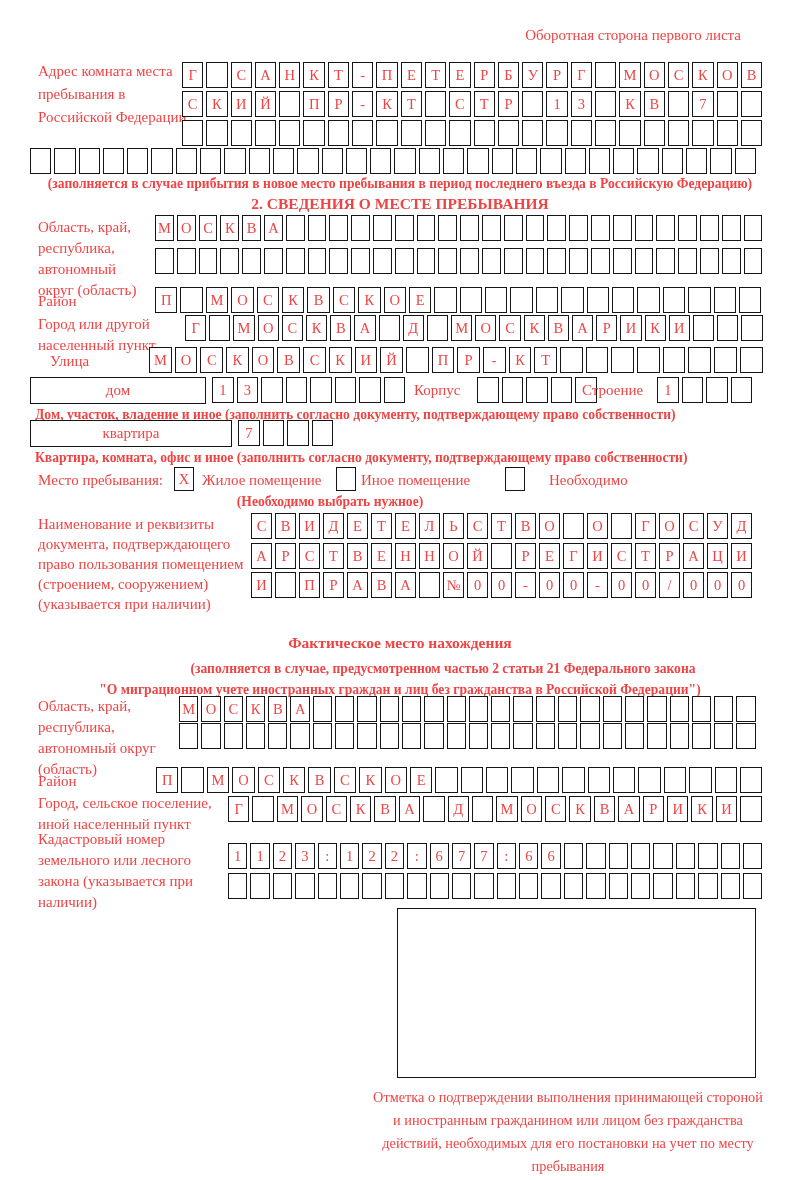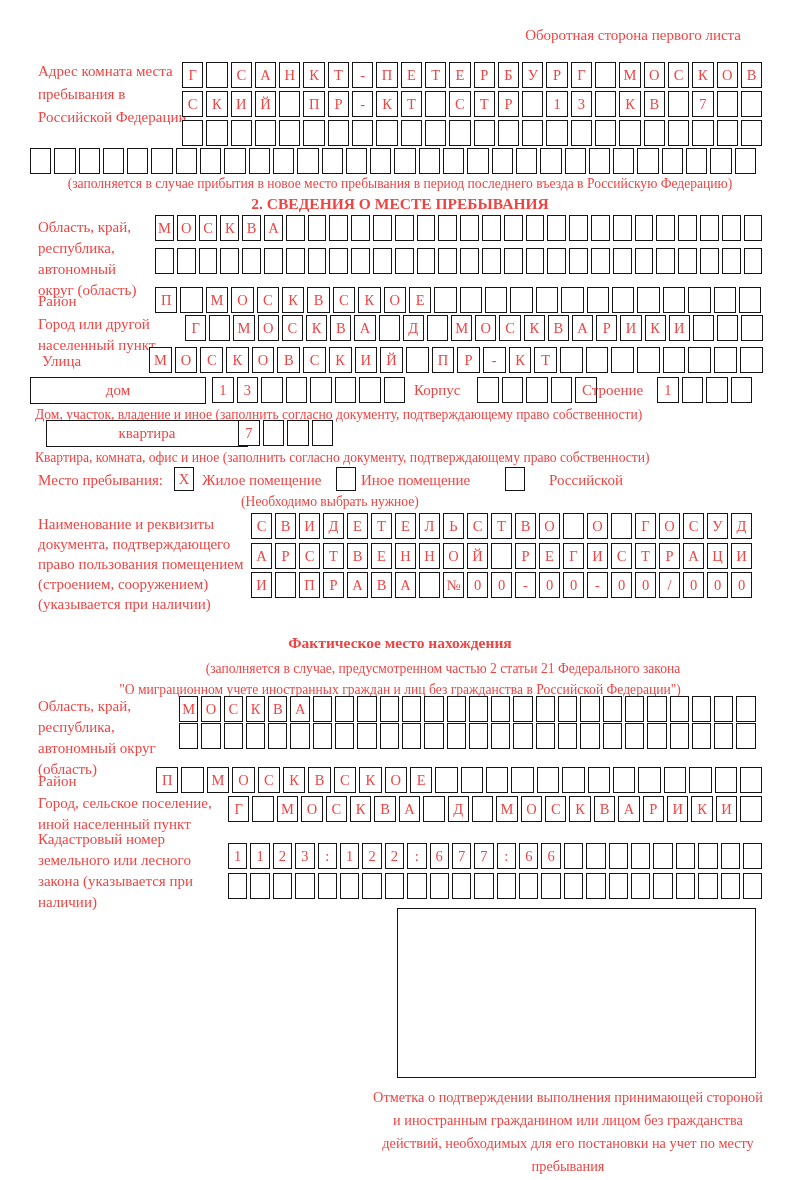--- a/index.html
+++ b/index.html
@@ -3,21 +3,21 @@
 <meta charset="utf-8">
 <style>
   html,body { margin:0; padding:0; background:#ffffff; }
   .page {
     position:relative; width:800px; height:1180px; background:#fff;
     font-family:"Liberation Serif", serif; color:#ef4444; overflow:hidden;
   }
   .abs { position:absolute; }
   .lbl { font-size:15px; line-height:23px; }
   .lbl-tight { font-size:15px; line-height:21px; }
-  .cap { font-size:13.6px; line-height:17px; }
+  .cap { font-size:13.6px; line-height:17px;font-weight:bold; }
   .hdr { font-weight:bold; font-size:15.5px; }
   .center { left:0; width:800px; text-align:center; }
   .cellrow { position:absolute; display:flex; gap:3px; }
   .cell {
     flex:0 0 auto; width:var(--cw,21.3px); height:26px;
     border:1.8px solid #151515; box-sizing:border-box;
     display:flex; align-items:center; justify-content:center;
     font-size:14.5px; background:#fff;
   }
   .widebox {
@@ -263,21 +263,21 @@
       <span class="cell">А</span>
       <span class="cell">Р</span>
       <span class="cell">И</span>
       <span class="cell">К</span>
       <span class="cell">И</span>
       <span class="cell"></span>
       <span class="cell"></span>
       <span class="cell"></span>
     </div>
 
-  <div class="abs lbl-tight" style="left:42px; top:351px;">Улица</div>
+  <div class="abs lbl-tight" style="left:50px; top:351px;">Улица</div>
   <div class="cellrow" style="left:149px; top:347px; --cw:22.7px;">
       <span class="cell">М</span>
       <span class="cell">О</span>
       <span class="cell">С</span>
       <span class="cell">К</span>
       <span class="cell">О</span>
       <span class="cell">В</span>
       <span class="cell">С</span>
       <span class="cell">К</span>
       <span class="cell">И</span>
@@ -319,36 +319,36 @@
     </div>
   <div class="abs lbl-tight" style="left:582px; top:380px;">Строение</div>
   <div class="cellrow" style="left:657px; top:377px; --cw:21.5px;">
       <span class="cell">1</span>
       <span class="cell"></span>
       <span class="cell"></span>
       <span class="cell"></span>
     </div>
   <div class="abs cap" style="left:35px; top:406px; width:760px;">Дом, участок, владение и иное (заполнить согласно документу, подтверждающему право собственности)</div>
 
-  <div class="widebox" style="left:30px; top:420px; width:202px;margin-left:16px;">квартира</div>
+  <div class="widebox" style="left:30px; top:420px; width:202px;">квартира</div>
   <div class="cellrow" style="left:238px; top:420px; --cw:21.5px;">
       <span class="cell">7</span>
       <span class="cell"></span>
       <span class="cell"></span>
       <span class="cell"></span>
     </div>
   <div class="abs cap" style="left:35px; top:449px; width:760px;">Квартира, комната, офис и иное (заполнить согласно документу, подтверждающему право собственности)</div>
 
   <div class="abs lbl-tight" style="left:38px; top:470px;">Место пребывания:</div>
   <div class="checkbox" style="left:174px; top:467px;">X</div>
   <div class="abs lbl-tight" style="left:202px; top:470px;">Жилое помещение</div>
   <div class="checkbox" style="left:336px; top:467px;"></div>
   <div class="abs lbl-tight" style="left:361px; top:470px;">Иное помещение</div>
   <div class="checkbox" style="left:505px; top:467px;"></div>
-  <div class="abs lbl-tight" style="left:549px; top:470px;">Российской</div>
+  <div class="abs lbl-tight" style="left:549px; top:470px;">Необходимо</div>
   <div class="abs cap" style="left:160px; top:493px; width:340px; text-align:center;">(Необходимо выбрать нужное)</div>
 
   <div class="abs" style="left:38px; top:514px; width:208px; font-size:15px; line-height:20px;">Наименование и реквизиты документа, подтверждающего право пользования помещением (строением, сооружением) (указывается при наличии)</div>
   <div class="cellrow" style="left:251px; top:513px; --cw:21px;">
       <span class="cell">С</span>
       <span class="cell">В</span>
       <span class="cell">И</span>
       <span class="cell">Д</span>
       <span class="cell">Е</span>
       <span class="cell">Т</span>

